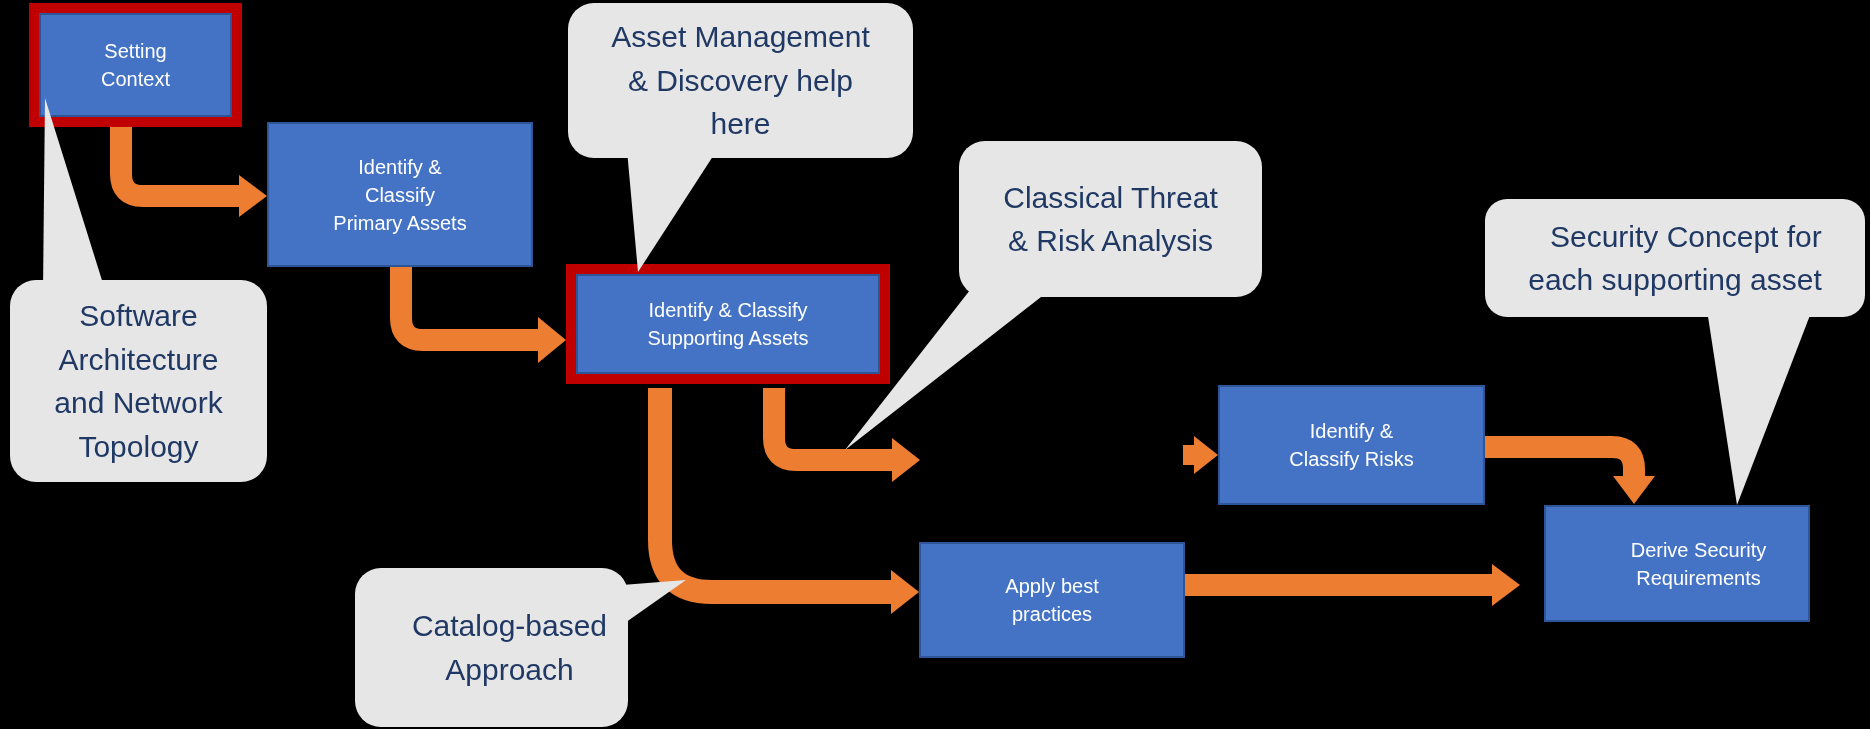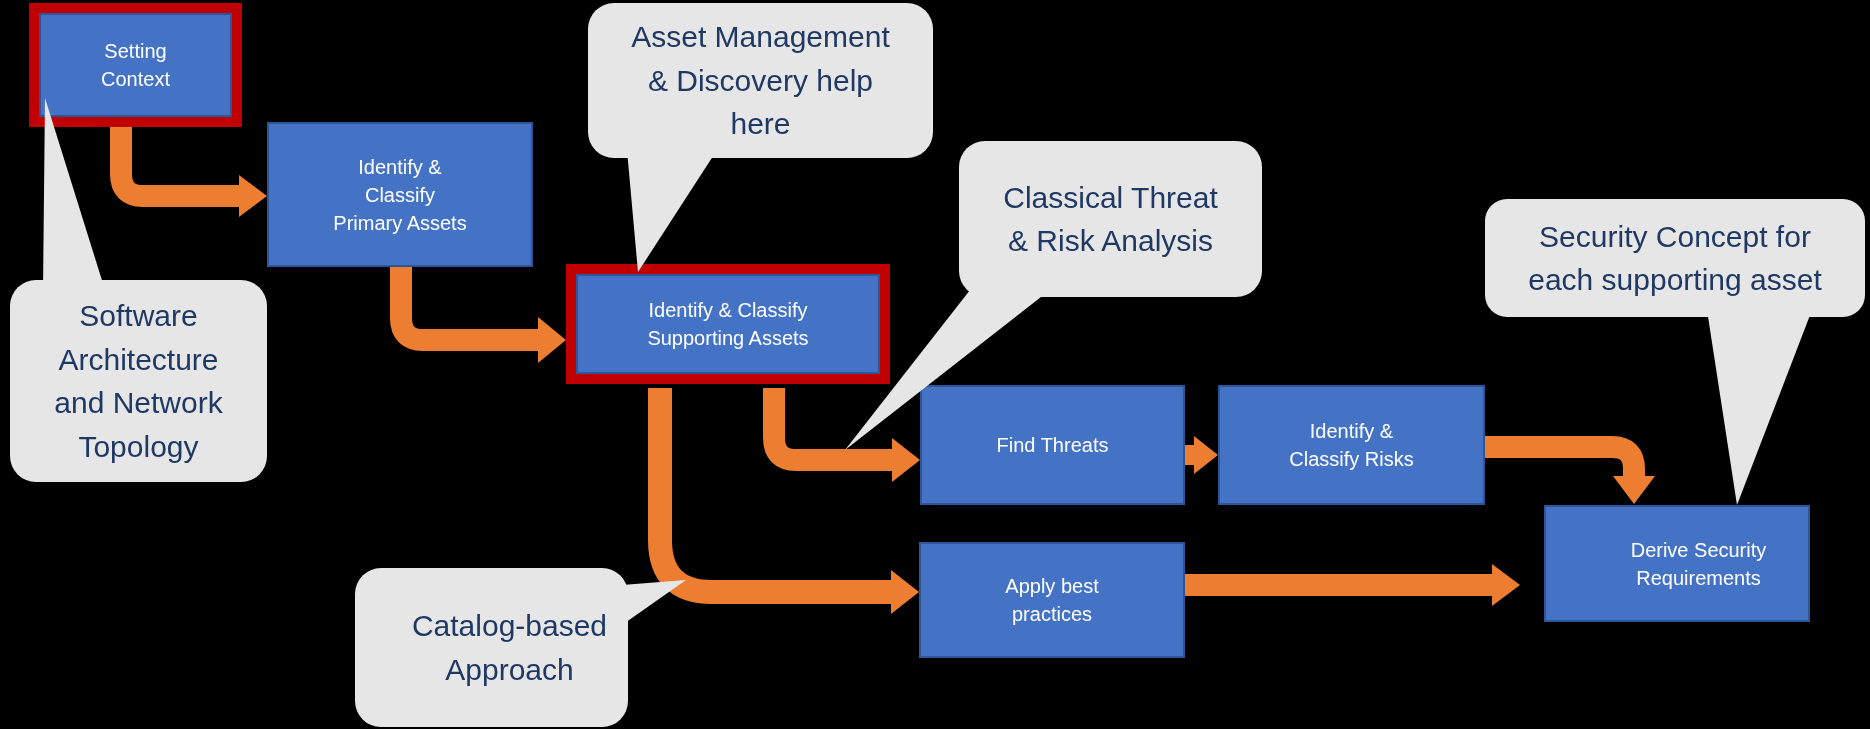--- a/index.html
+++ b/index.html
@@ -78,52 +78,51 @@
   <div class="box highlight" style="left:29px; top:3px; width:213px; height:124px;">Setting
 Context</div>
 
   <div class="box" style="left:267px; top:122px; width:266px; height:145px;">Identify &amp;
 Classify
 Primary Assets</div>
 
   <div class="box highlight" style="left:566px; top:264px; width:324px; height:120px;">Identify &amp; Classify
 Supporting Assets</div>
 
-  <div class="box" style="left:920px; top:385px; width:265px; height:120px;">Find Threats</div>
 
   <div class="box" style="left:1218px; top:385px; width:267px; height:120px;">Identify &amp;
 Classify Risks</div>
 
   <div class="box" style="left:919px; top:542px; width:266px; height:116px;">Apply best
 practices</div>
 
   <div class="box" style="left:1544px; top:505px; width:266px; height:117px;padding-left:43px;">Derive Security
 Requirements</div>
 
   <svg class="layer tails" viewBox="0 0 1870 729">
     <g fill="#E7E6E6" stroke="none">
       <polygon points="45,98 43,290 105,290"></polygon>
       <polygon points="627,150 717,150 638,272"></polygon>
       <polygon points="970,290 1050,290 845,450"></polygon>
       <polygon points="1707,310 1812,310 1737,505"></polygon>
       <polygon points="622,585 622,625 686,580"></polygon>
     </g>
   </svg>
 
-  <div class="bubble" style="left:568px; top:3px; width:345px; height:155px;margin-left:20px;">Asset Management
+  <div class="bubble" style="left:568px; top:3px; width:345px; height:155px;">Asset Management
 &amp; Discovery help
 here</div>
 
   <div class="bubble" style="left:10px; top:280px; width:257px; height:202px;">Software
 Architecture
 and Network
 Topology</div>
 
   <div class="bubble" style="left:959px; top:141px; width:303px; height:156px;">Classical Threat
 &amp; Risk Analysis</div>
 
-  <div class="bubble" style="left:1485px; top:199px; width:380px; height:118px; border-radius:22px;">Security Concept for
+  <div class="bubble" style="left:1485px; top:199px; width:380px; height:118px; border-radius:22px;text-align:right;">Security Concept for
 each supporting asset</div>
 
   <div class="bubble" style="left:355px; top:568px; width:273px; height:159px;padding-left:36px;">Catalog-based
 Approach</div>
 
 </div>
 
 </body></html>

